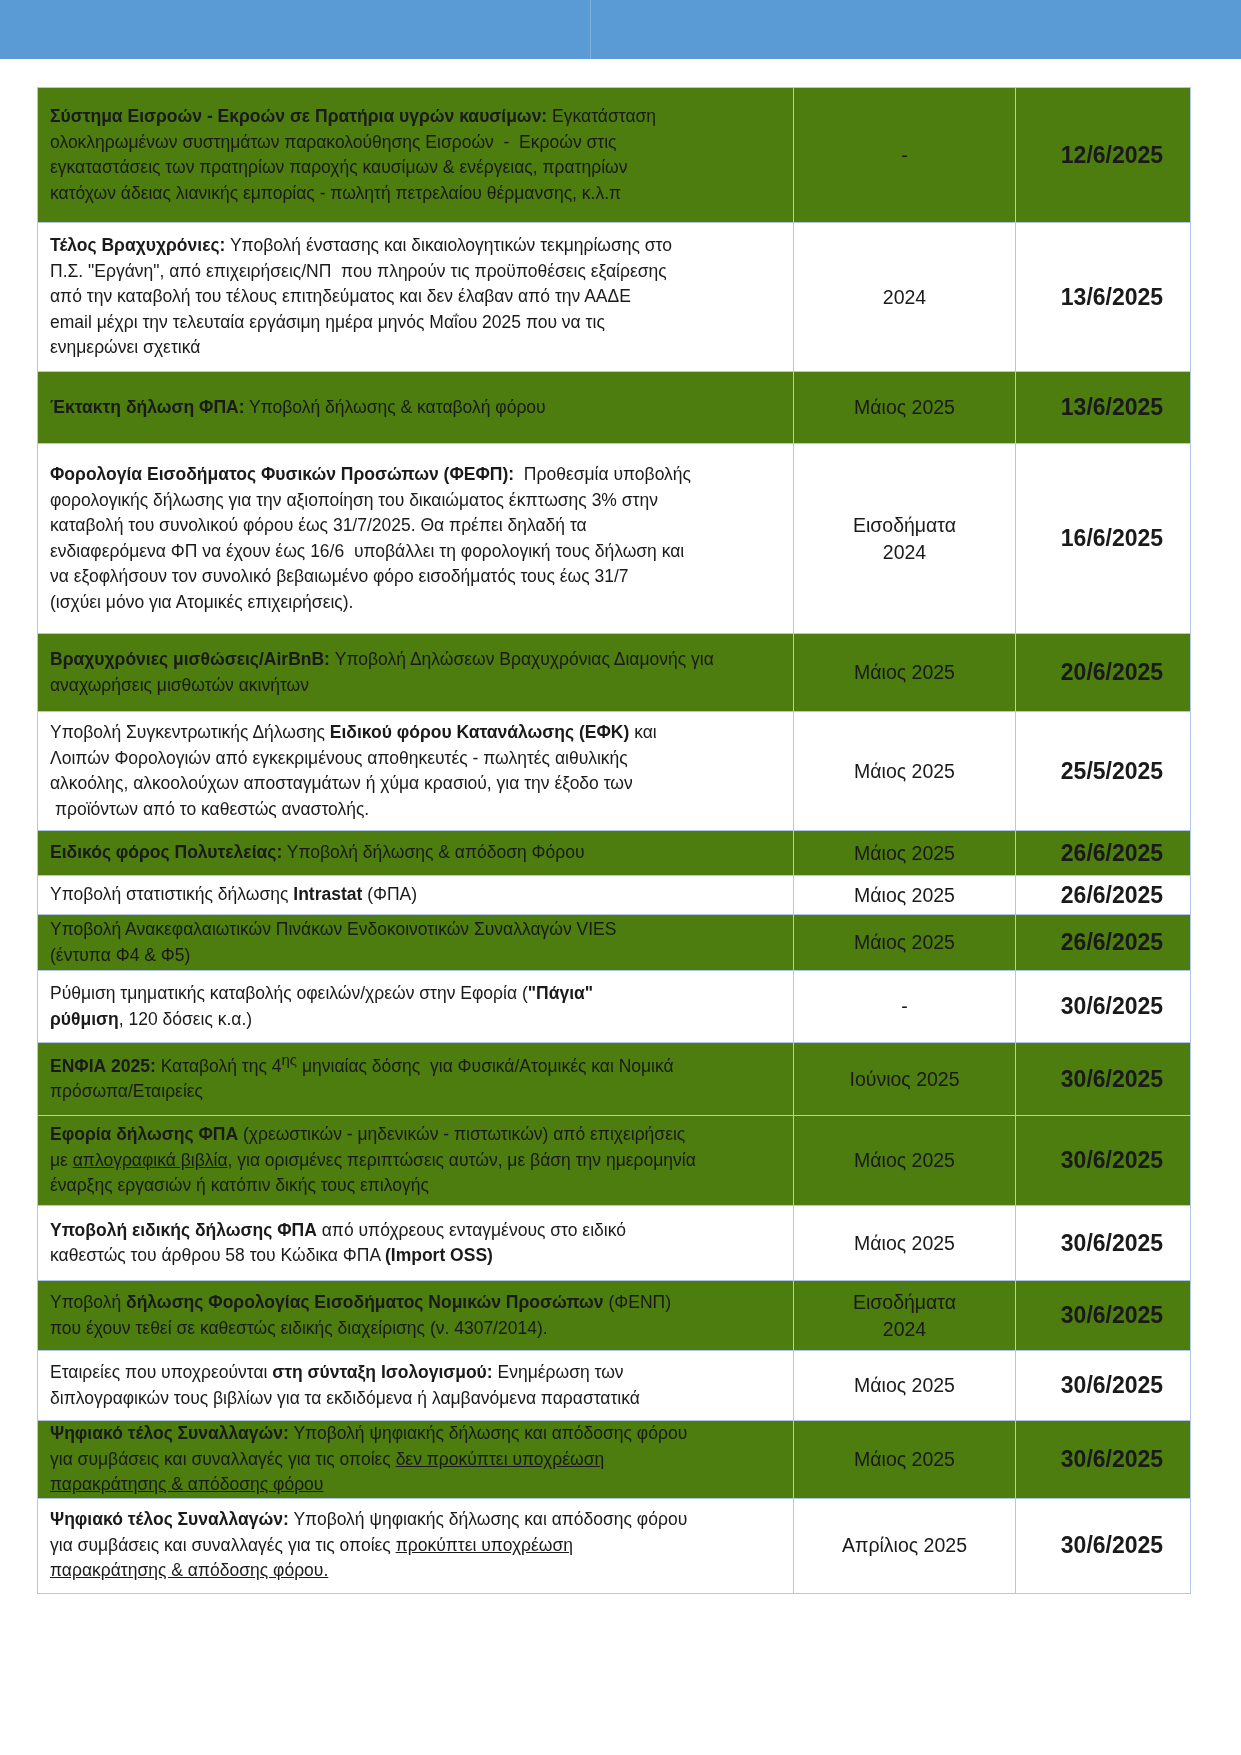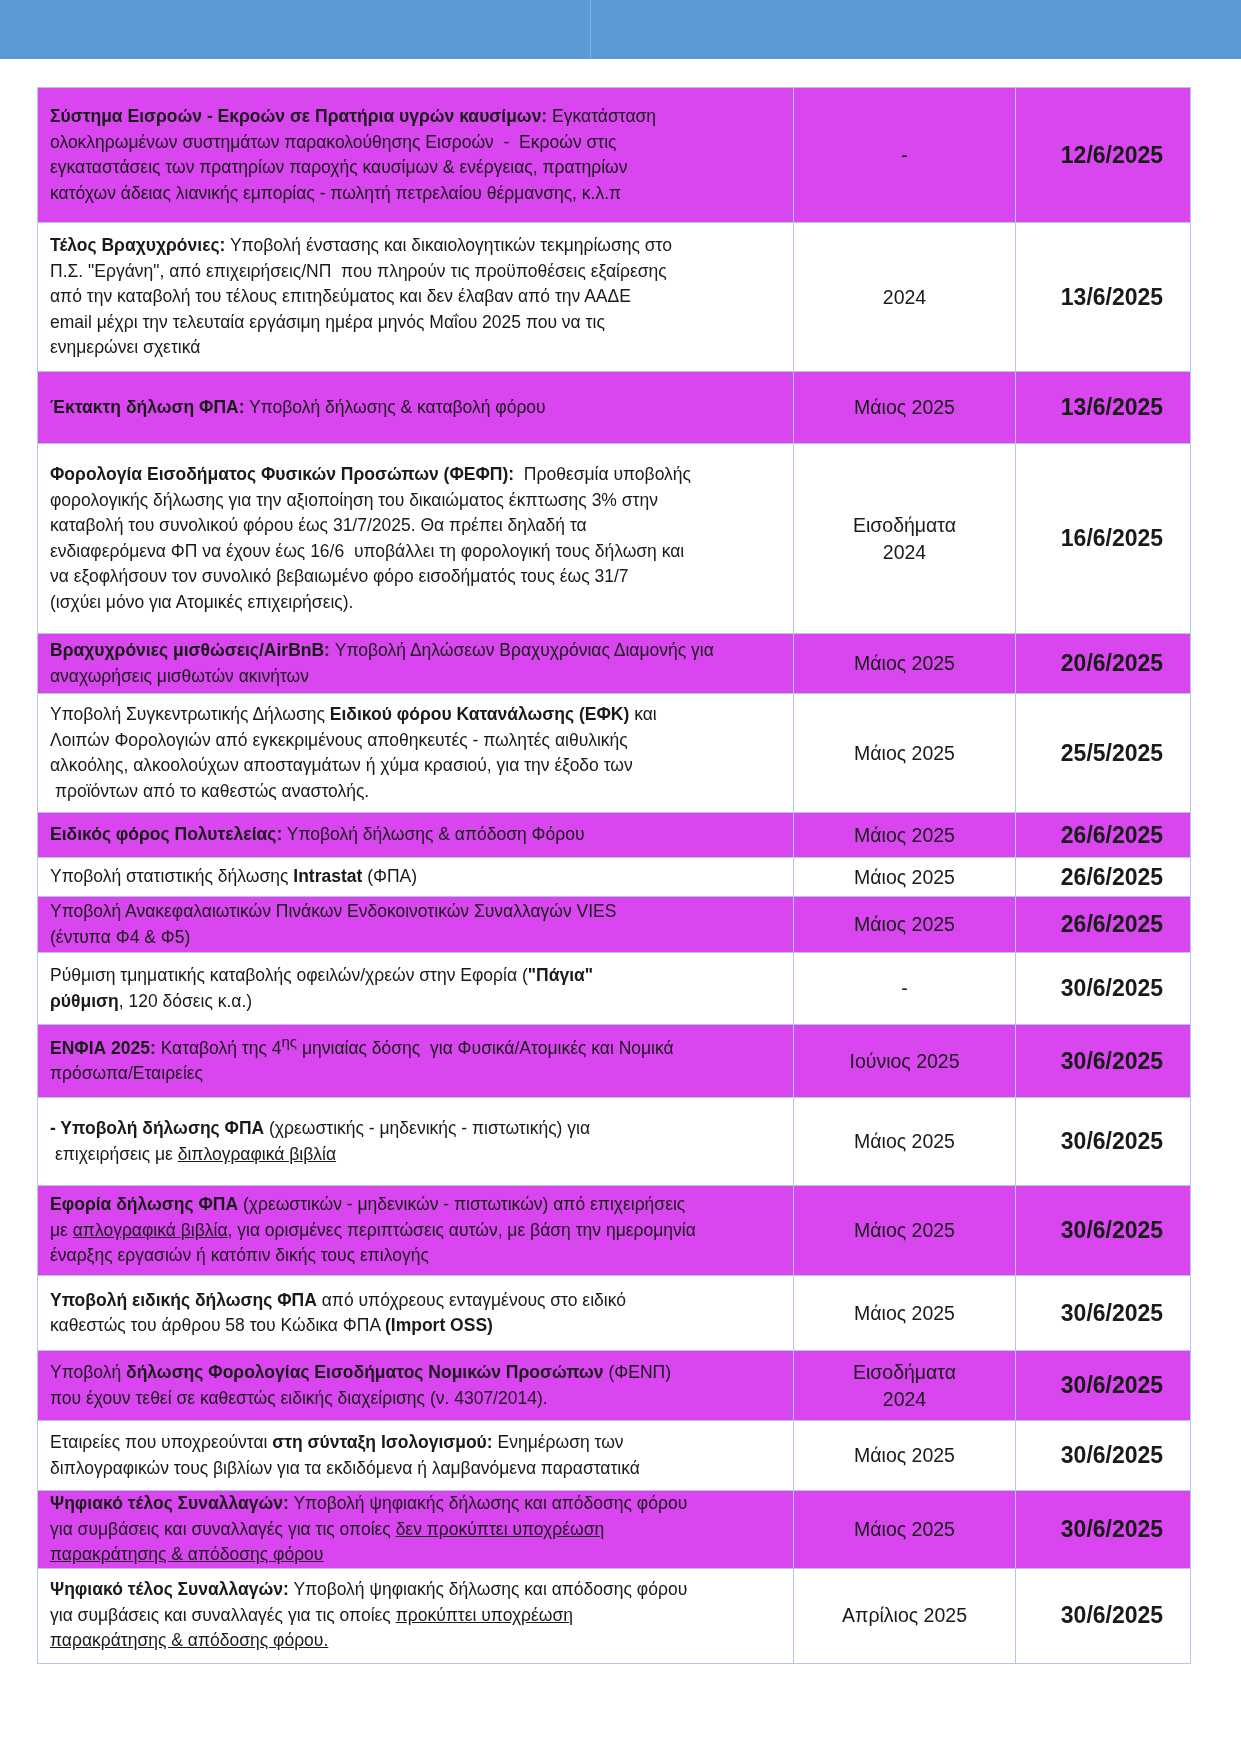--- a/index.html
+++ b/index.html
@@ -16,21 +16,21 @@
   table.deadlines {
     position: absolute; left: 37px; top: 87px; width: 1153px;
     border-collapse: collapse; table-layout: fixed;
   }
   table.deadlines td {
     border: 1.5px solid #b4c6e7; vertical-align: middle; padding: 0;
   }
   col.c-desc { width: 756px; }
   col.c-period { width: 222px; }
   col.c-date { width: 175px; }
-  tr.shaded td { background: #d946ef; }
+  tr.shaded td { background: #4d7c0f; }
   tr.plain td { background: #ffffff; }
   td.desc {
     padding: 0 14px 0 12px !important; font-size: 17.5px; line-height: 25.5px; text-align: left;
   }
   td.period { text-align: center; font-size: 19.5px; line-height: 27px; }
   td.date { text-align: center; font-size: 23px; font-weight: bold; padding-left: 18px !important; }
   b { font-weight: bold; }
   u { text-decoration: underline; }
   sup { font-size: 15px; line-height: 0; vertical-align: 7px; }
 </style>
@@ -74,21 +74,21 @@
         <td class="desc"><b style="white-space: pre-wrap;">Φορολογία Εισοδήματος Φυσικών Προσώπων (ΦΕΦΠ):</b><span style="white-space: pre-wrap;">  Προθεσμία υποβολής
 φορολογικής δήλωσης για την αξιοποίηση του δικαιώματος έκπτωσης 3% στην
 καταβολή του συνολικού φόρου έως 31/7/2025. Θα πρέπει δηλαδή τα
 ενδιαφερόμενα ΦΠ να έχουν έως 16/6  υποβάλλει τη φορολογική τους δήλωση και
 να εξοφλήσουν τον συνολικό βεβαιωμένο φόρο εισοδήματός τους έως 31/7
 (ισχύει μόνο για Ατομικές επιχειρήσεις).</span></td>
         <td class="period" style="white-space: pre-line;">Εισοδήματα
 2024</td>
         <td class="date">16/6/2025</td>
       </tr>
-      <tr class="shaded" style="height: 60px;">
+      <tr class="shaded" style="height: 78px;">
         <td class="desc"><b style="white-space: pre-wrap;">Βραχυχρόνιες μισθώσεις/AirBnB:</b><span style="white-space: pre-wrap;"> Υποβολή Δηλώσεων Βραχυχρόνιας Διαμονής για
 αναχωρήσεις μισθωτών ακινήτων</span></td>
         <td class="period" style="white-space: pre-line;">Μάιος 2025</td>
         <td class="date">20/6/2025</td>
       </tr>
       <tr class="plain" style="height: 119px;">
         <td class="desc"><span style="white-space: pre-wrap;">Υποβολή Συγκεντρωτικής Δήλωσης </span><b style="white-space: pre-wrap;">Ειδικού φόρου Κατανάλωσης (ΕΦΚ)</b><span style="white-space: pre-wrap;"> και
 Λοιπών Φορολογιών από εγκεκριμένους αποθηκευτές - πωλητές αιθυλικής
 αλκοόλης, αλκοολούχων αποσταγμάτων ή χύμα κρασιού, για την έξοδο των
  προϊόντων από το καθεστώς αναστολής.</span></td>
@@ -114,26 +114,20 @@
       <tr class="plain" style="height: 72px;">
         <td class="desc"><span style="white-space: pre-wrap;">Ρύθμιση τμηματικής καταβολής οφειλών/χρεών στην Εφορία (</span><b style="white-space: pre-wrap;">"Πάγια"
 ρύθμιση</b><span style="white-space: pre-wrap;">, 120 δόσεις κ.α.)</span></td>
         <td class="period" style="white-space: pre-line;">-</td>
         <td class="date">30/6/2025</td>
       </tr>
       <tr class="shaded" style="height: 73px;">
         <td class="desc"><b style="white-space: pre-wrap;">ΕΝΦΙΑ 2025:</b><span style="white-space: pre-wrap;"> Καταβολή της 4</span><sup style="white-space: pre-wrap;">ης</sup><span style="white-space: pre-wrap;"> μηνιαίας δόσης  για Φυσικά/Ατομικές και Νομικά
 πρόσωπα/Εταιρείες</span></td>
         <td class="period" style="white-space: pre-line;">Ιούνιος 2025</td>
-        <td class="date">30/6/2025</td>
-      </tr>
-      <tr class="plain" style="height: 88px;">
-        <td class="desc"><b style="white-space: pre-wrap;">- Υποβολή δήλωσης ΦΠΑ</b><span style="white-space: pre-wrap;"> (χρεωστικής - μηδενικής - πιστωτικής) για
- επιχειρήσεις με </span><u style="white-space: pre-wrap;">διπλογραφικά βιβλία</u></td>
-        <td class="period" style="white-space: pre-line;">Μάιος 2025</td>
         <td class="date">30/6/2025</td>
       </tr>
       <tr class="shaded" style="height: 90px;">
         <td class="desc"><b style="white-space: pre-wrap;">Εφορία δήλωσης ΦΠΑ</b><span style="white-space: pre-wrap;"> (χρεωστικών - μηδενικών - πιστωτικών) από επιχειρήσεις
 με </span><u style="white-space: pre-wrap;">απλογραφικά βιβλία</u><span style="white-space: pre-wrap;">, για ορισμένες περιπτώσεις αυτών, με βάση την ημερομηνία
 έναρξης εργασιών ή κατόπιν δικής τους επιλογής</span></td>
         <td class="period" style="white-space: pre-line;">Μάιος 2025</td>
         <td class="date">30/6/2025</td>
       </tr>
       <tr class="plain" style="height: 75px;">

